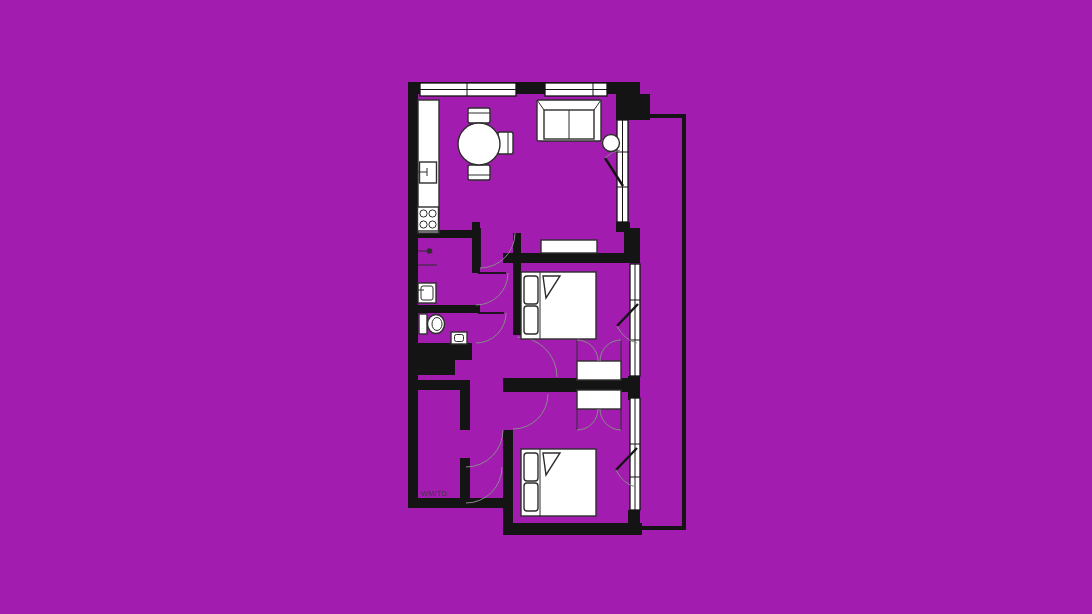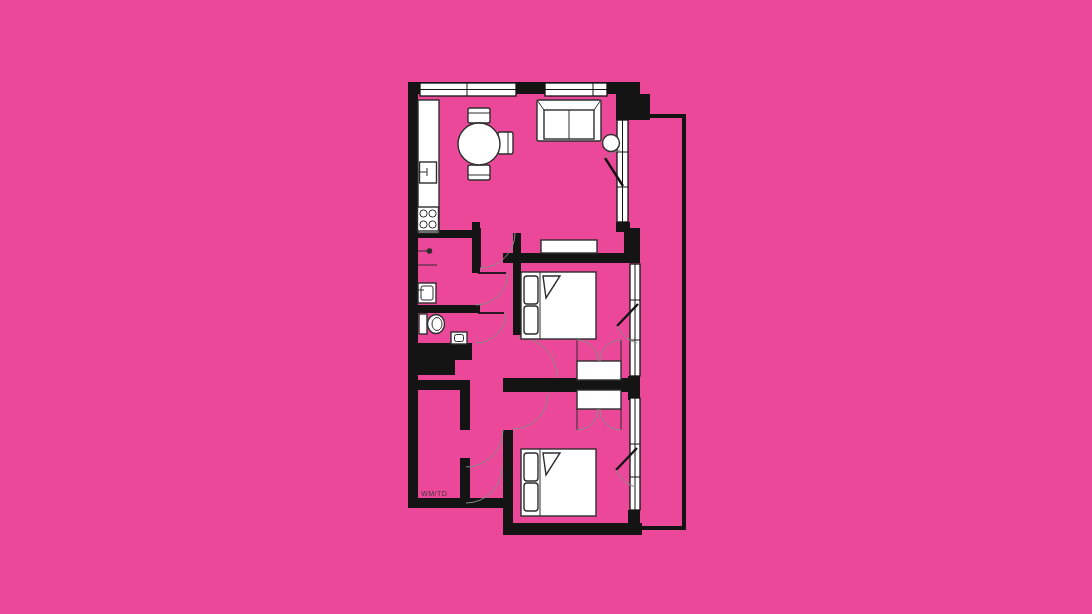--- a/index.html
+++ b/index.html
@@ -1,20 +1,20 @@
 <!DOCTYPE html>
 <html><head>
 <meta charset="utf-8">
 <style>
   html, body { margin: 0; padding: 0; background: #ffffff; }
   .stage {
     position: relative;
     width: 1092px;
     height: 614px;
-    background: #ec4899;
+    background: #a21caf;
     overflow: hidden;
     font-family: "Liberation Sans", sans-serif;
   }
   svg { position: absolute; inset: 0; display: block; }
   .wall   { fill: #141414; stroke: none; }
   .win    { fill: #ffffff; stroke: #141414; stroke-width: 1.3; }
   .winline{ stroke: #141414; stroke-width: 1; fill: none; }
   .furn   { fill: #ffffff; stroke: #2e2e2e; stroke-width: 1.4; }
   .furnthin { fill: none; stroke: #2e2e2e; stroke-width: 1; }
   .arc    { fill: none; stroke: #8a8a8a; stroke-width: 1; }

